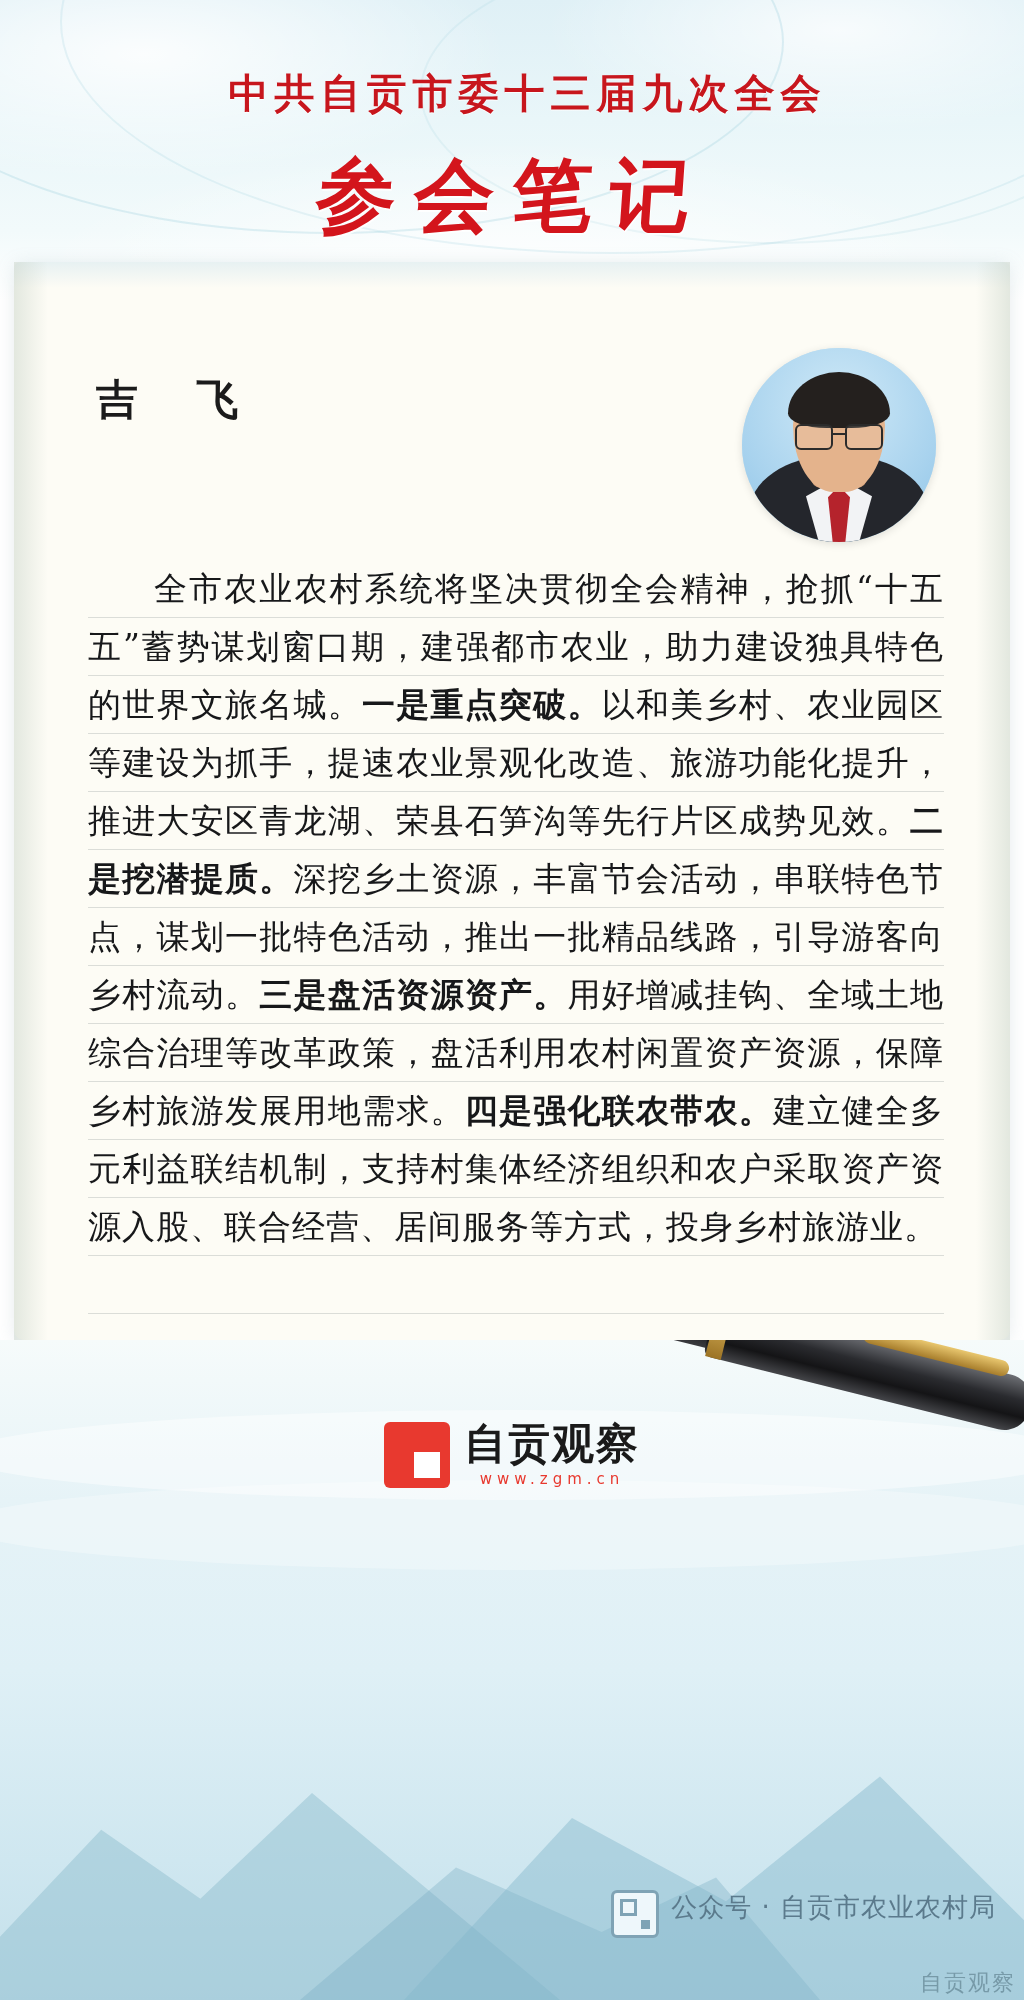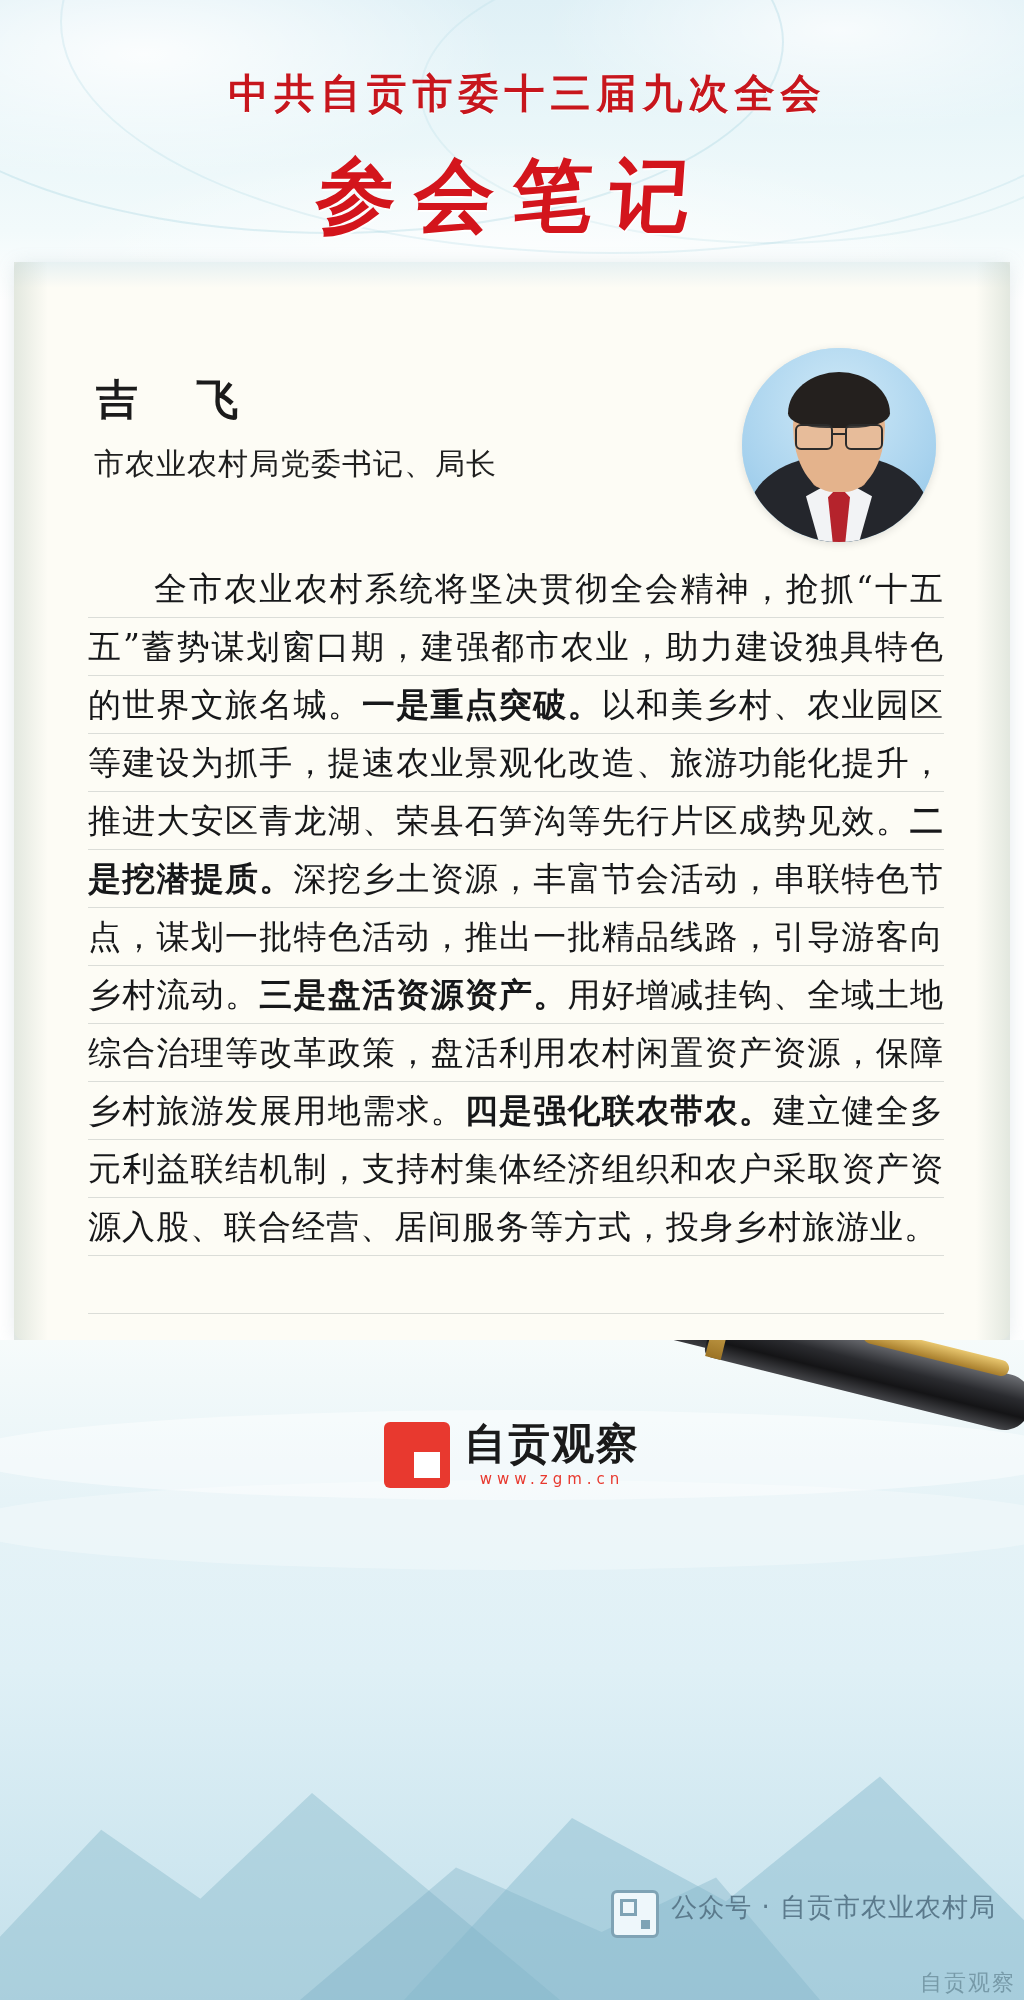--- a/index.html
+++ b/index.html
@@ -432,21 +432,20 @@
     <div class="line1">中共自贡市委十三届九次全会</div>
     <div class="line2">参会笔记</div>
   </div>
 
   <div class="book">
     <div class="book-edge-left"></div>
     <div class="book-edge-right"></div>
 
     <div class="profile">
       <div class="name">吉 飞</div>
-      <div class="title-line">市农业农村局党委书记、局长</div>
 
       <div class="avatar">
         <div class="sky"></div>
         <div class="suit"></div>
         <div class="shirt"></div>
         <div class="tie"></div>
         <div class="neck"></div>
         <div class="face"></div>
         <div class="hair"></div>
         <div class="glasses">

